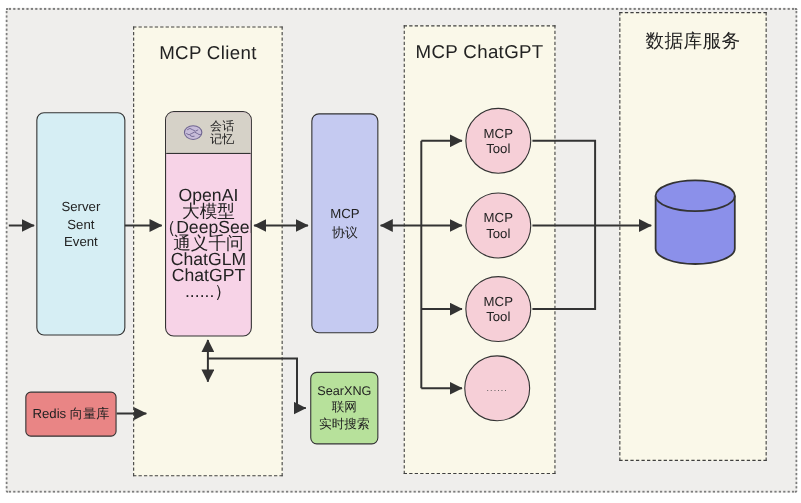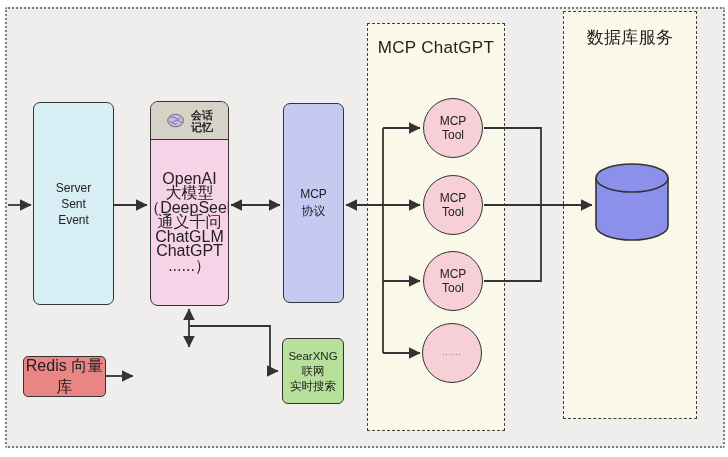--- a/index.html
+++ b/index.html
@@ -15,44 +15,47 @@
         text-align:center;border:1.6px solid var(--node-border,#333);box-sizing:border-box;
         color:#222;white-space:pre-line;}
   .sse{left:33px;top:102px;width:81px;height:203px;border-radius:7px;
        background:var(--sse-fill,#d6eef4);font-size:12px;line-height:16px;}
   .llm-box{position:absolute;left:150px;top:101px;width:79px;height:205px;
            border:1.6px solid var(--node-border,#333);border-radius:8px;box-sizing:border-box;
            overflow:hidden;background:var(--llm-fill,#f7d3e7);display:flex;flex-direction:column;}
   .llm-header{height:37px;flex:0 0 37px;background:var(--session-header-fill,#d6d2c8);
               border-bottom:1.6px solid var(--node-border,#333);display:flex;align-items:center;
               justify-content:center;gap:5px;}
-  .llm-header .hdr-label{font-size:11px;line-height:12px;color:#222;white-space:pre-line;text-align:left;font-weight:bold;}
+  .llm-header .hdr-label{font-size:11px;line-height:12px;color:#222;white-space:pre-line;text-align:left;}
   .llm-body{flex:1;display:flex;align-items:center;justify-content:center;text-align:center;
             font-size:16px;line-height:14.5px;color:#222;white-space:pre-line;border-radius:11px;}
   .protocol{left:283px;top:103px;width:61px;height:200px;border-radius:7px;
             background:var(--protocol-fill,#c5caf1);font-size:12px;line-height:17px;}
   .redis{left:23px;top:356px;width:83px;height:41px;border-radius:5px;
-         background:var(--redis-fill,#e98585);font-size:16px;}
+         background:var(--redis-fill,#e98585);font-size:12px;}
   .rag{left:137px;top:351px;width:104px;height:52px;border-radius:26px;
        background:var(--rag-fill,#ef9090);font-size:12px;line-height:16px;}
   .searxng{left:282px;top:338px;width:62px;height:66px;border-radius:6px;
            background:var(--searxng-fill,#b7e19b);font-size:11.5px;line-height:15px;align-items:center;}
   .tool{width:60px;height:60px;border-radius:50%;background:var(--tool-fill,#f6cfd7);
         font-size:12px;line-height:14px;}
   .tool-more{font-size:8px;letter-spacing:1px;color:#555;}
   #edges{position:absolute;left:0;top:0;pointer-events:none;}
   #edges path.edge{stroke:var(--edge,#333);stroke-width:1.8;fill:none;}
   #edges .shape{stroke:var(--node-border,#333);stroke-width:1.6;}
 </style>
 </head>
 <body>
 
 <div id="stage">
   <div id="frame"></div>
 
+  <div class="container" style="left:121px;top:24px;width:136px;height:409px;">
+    <div class="container-title">MCP Client</div>
+  </div>
   <div class="container" style="left:367px;top:23px;width:138px;height:408px;">
     <div class="container-title">MCP ChatGPT</div>
   </div>
   <div class="container" style="left:563px;top:11px;width:134px;height:408px;">
     <div class="container-title">数据库服务</div>
   </div>
 
   <svg id="edges" width="728" height="457" viewBox="0 0 728 457">
     <defs>
       <marker id="ah" viewBox="0 0 10 10" refX="9.5" refY="5" markerWidth="6.5" markerHeight="6.5" orient="auto-start-reverse">

